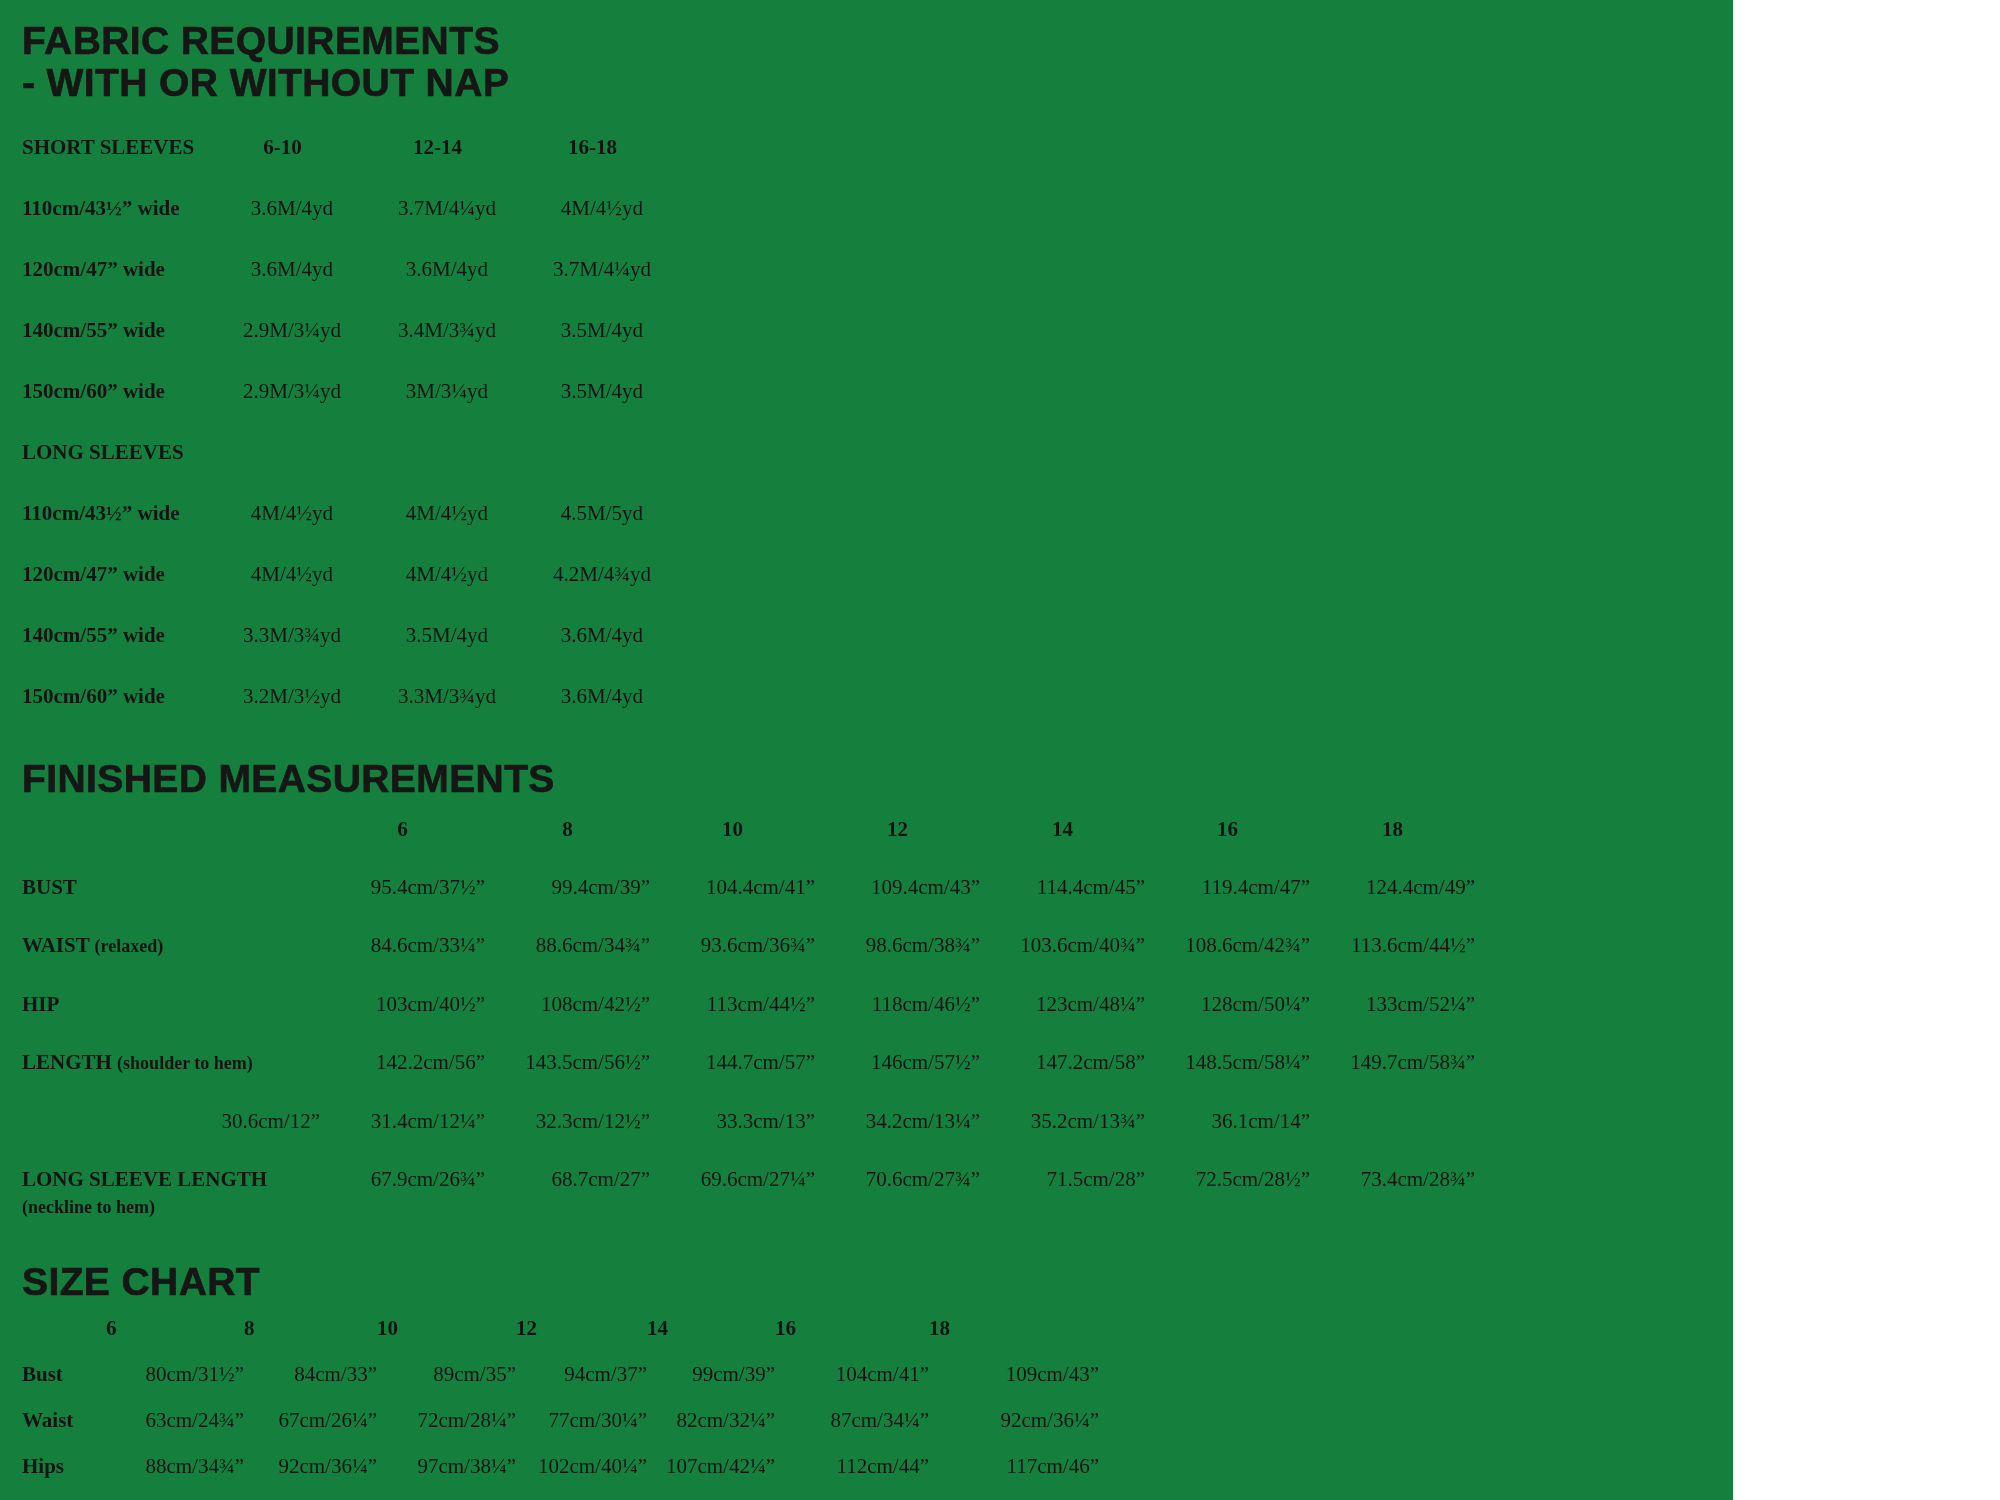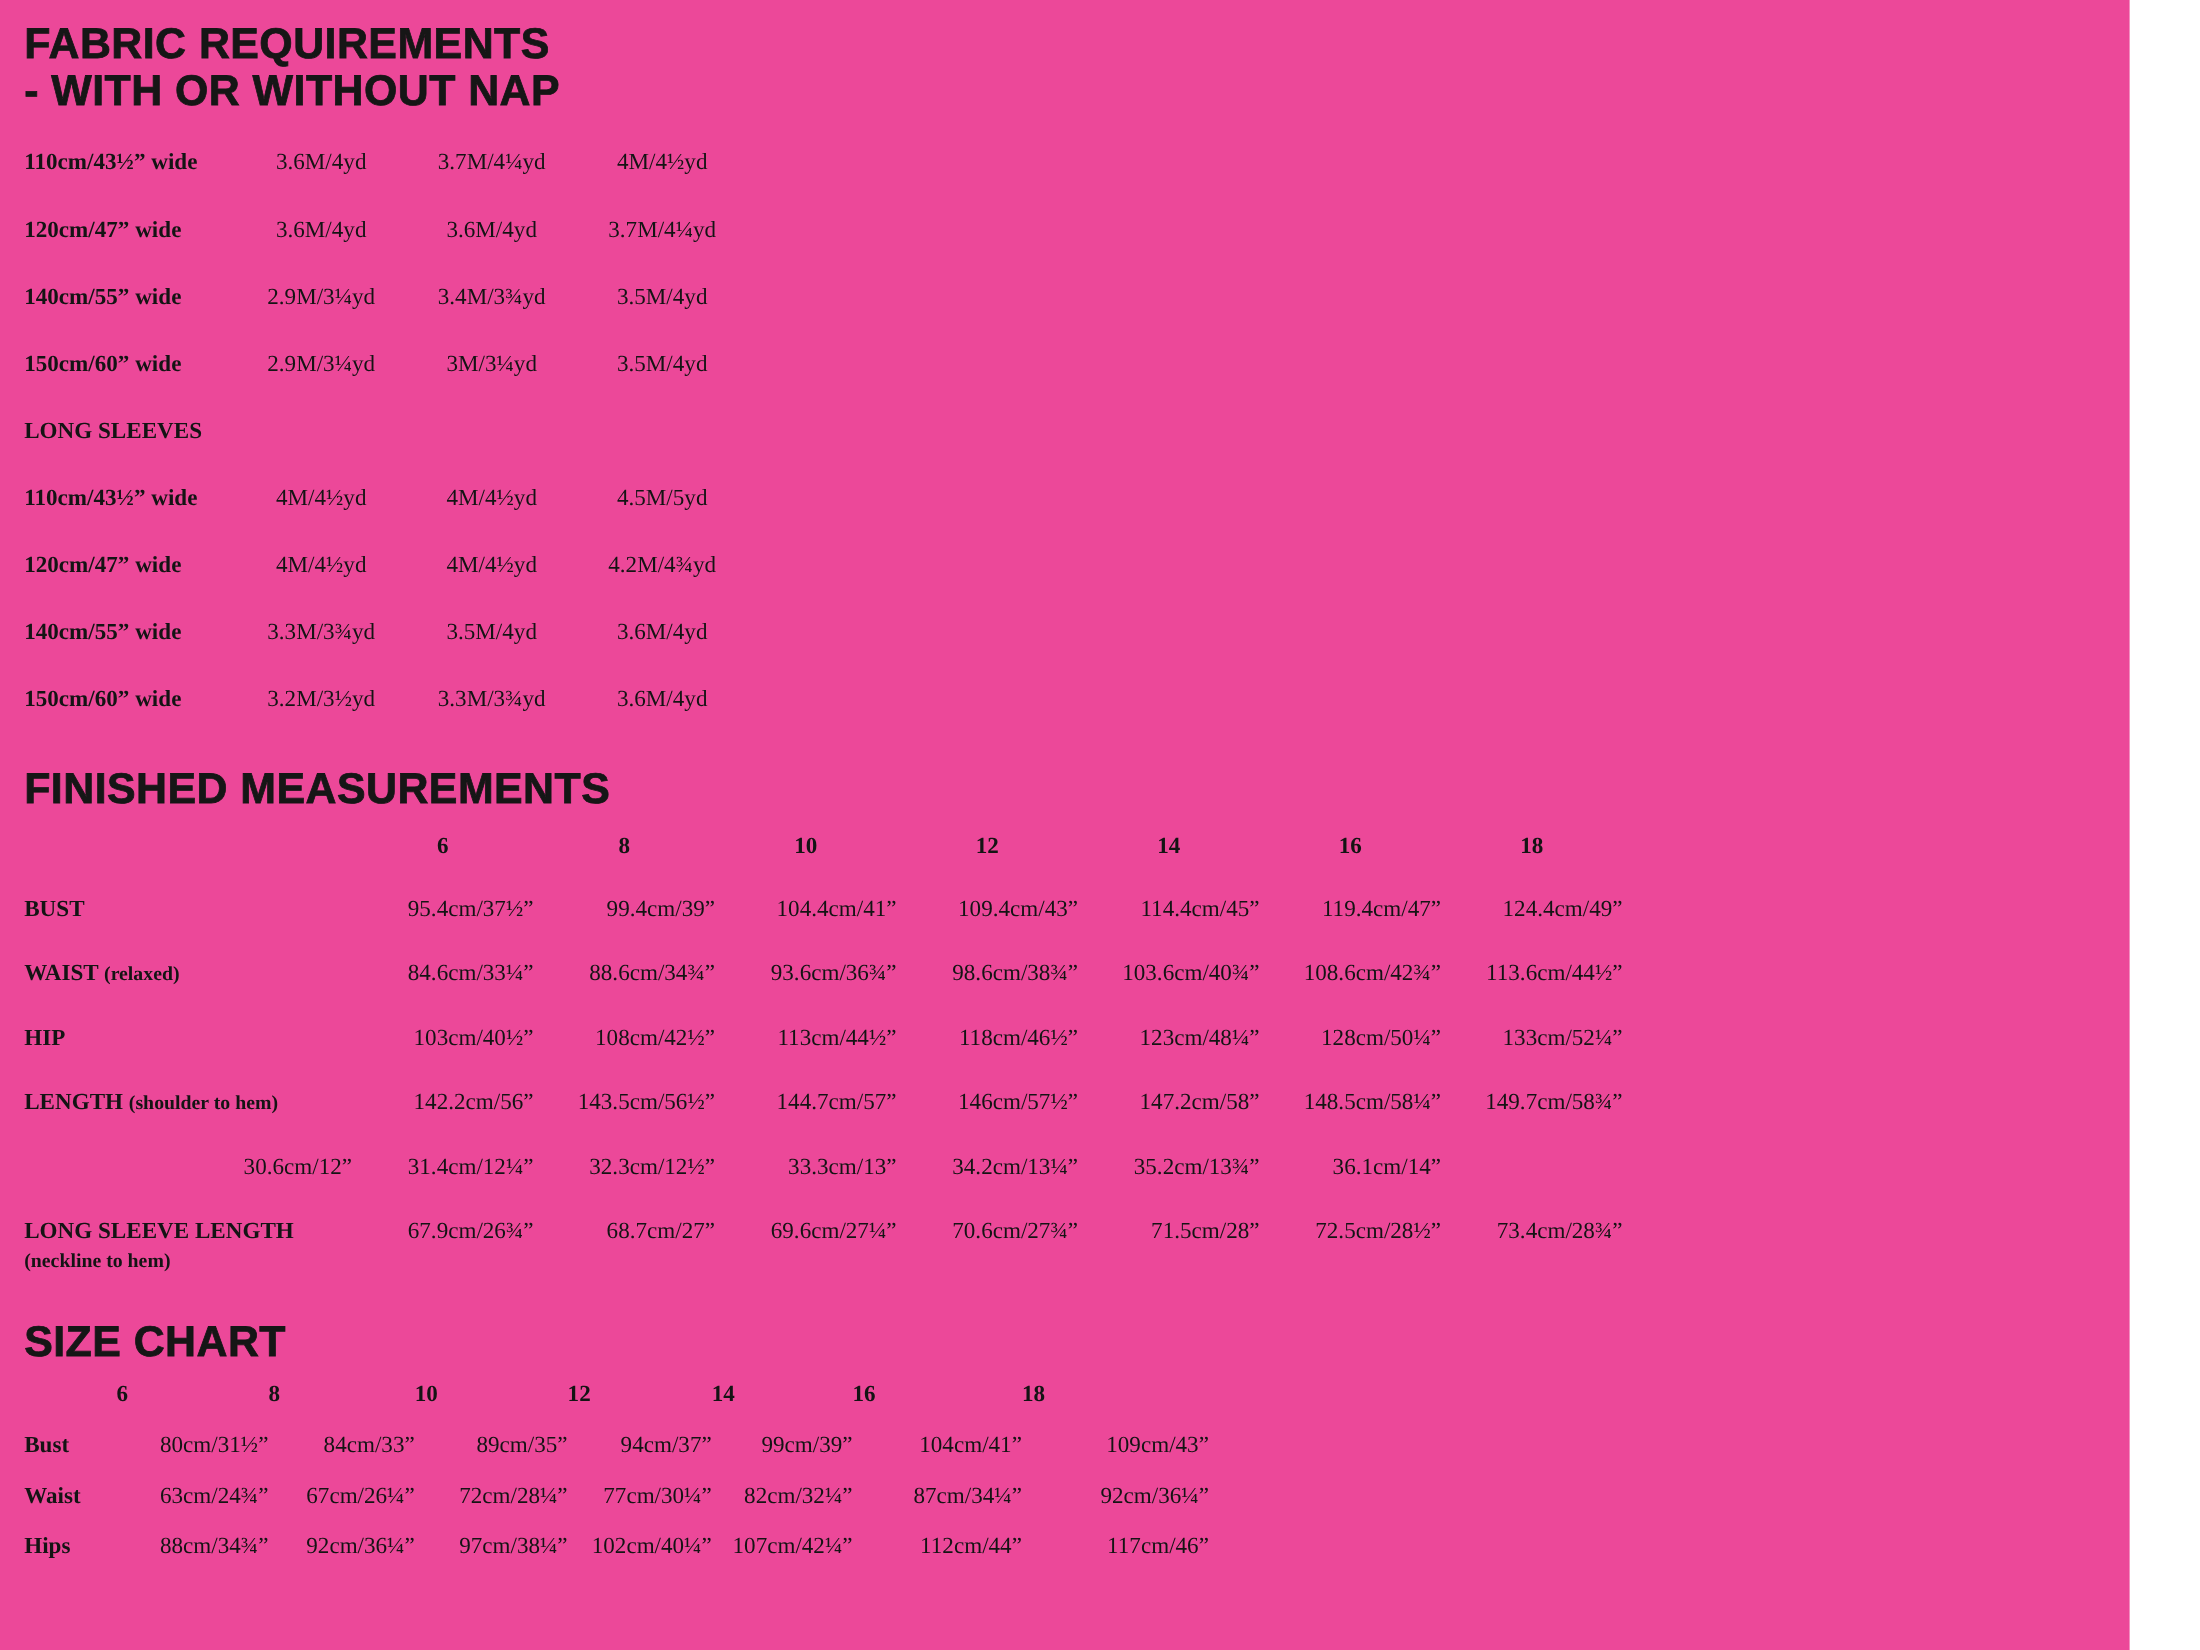--- a/index.html
+++ b/index.html
@@ -1,23 +1,23 @@
 <!DOCTYPE html>
 <html><head>
 <meta charset="utf-8">
 <style>
   html, body { margin: 0; padding: 0; background: #ffffff; }
   .page {
     position: relative;
-    width: 1936px;
+    width: 1733px;
     height: 1500px;
     box-sizing: border-box;
     padding: 20px 0 0 22px;
     overflow: hidden;
-    background: #ec4899;
+    background: #15803d;
     font-family: "Liberation Serif", serif;
     color: #141414;
   }
   .h1 {
     font-family: "Liberation Sans", sans-serif;
     font-weight: 700;
     font-size: 39px;
     line-height: 42px;
     letter-spacing: 0.4px;
     color: #161616;
@@ -61,20 +61,26 @@
 <body>
 
 <div class="page">
 
   <h1 class="h1">
     <span class="h1-line">FABRIC REQUIREMENTS</span>
     <span class="h1-line">- WITH OR WITHOUT NAP</span>
   </h1>
 
   <section>
+    <div class="fr-row">
+      <div class="cell c-lbl">SHORT SLEEVES</div>
+      <div class="cell c-hdr">6-10</div>
+      <div class="cell c-hdr">12-14</div>
+      <div class="cell c-hdr">16-18</div>
+    </div>
 
     <div data-repeat="fabric_requirements.short_sleeves_rows">
 
         <div class="fr-row">
           <div class="cell c-lbl">110cm/43½” wide</div>
           <div class="cell c-val">3.6M/4yd</div>
           <div class="cell c-val">3.7M/4¼yd</div>
           <div class="cell c-val">4M/4½yd</div>
         </div>
 

